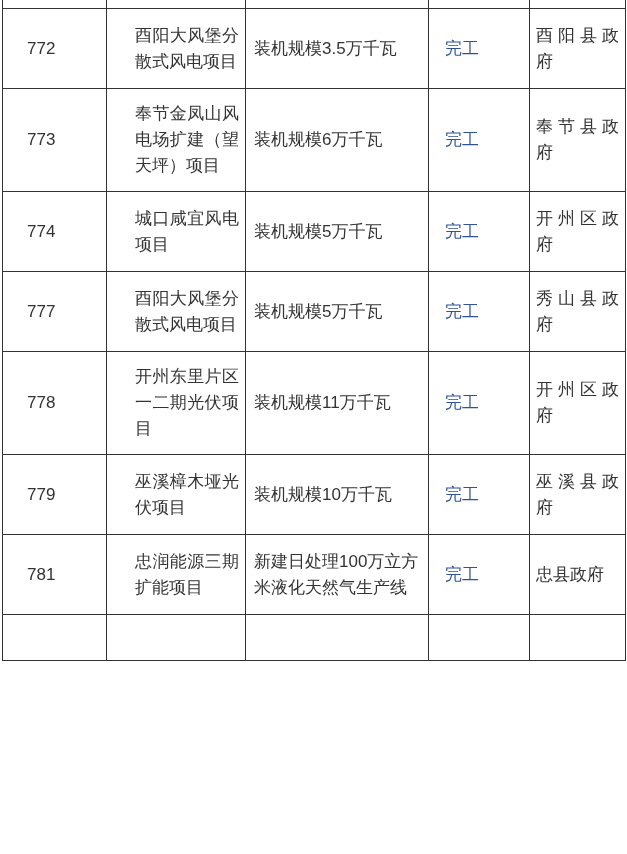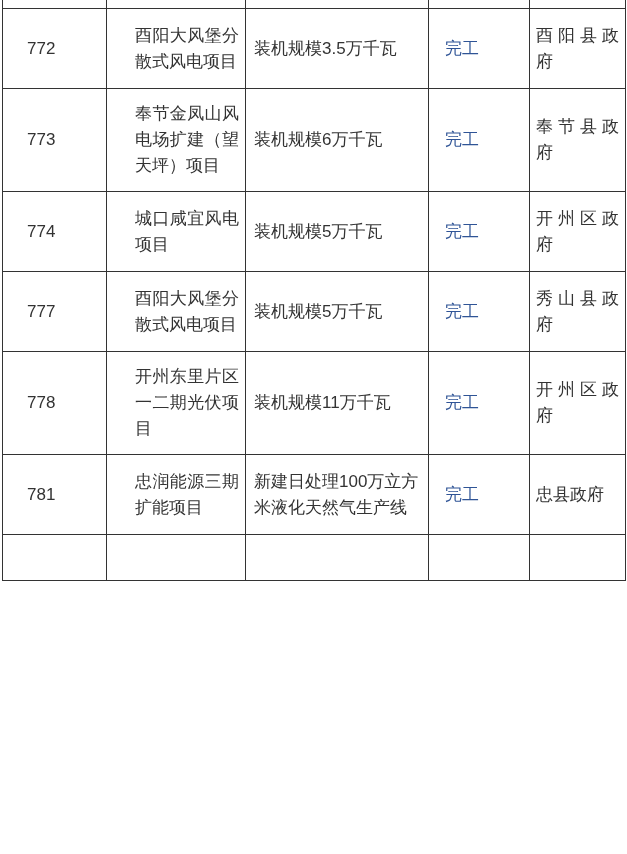--- a/index.html
+++ b/index.html
@@ -93,20 +93,27 @@
     <td class="c-gov">秀山县政府</td>
   </tr>
         <tr class="data-row">
     <td class="c-id">778</td>
     <td class="c-project">开州东里片区一二期光伏项目</td>
     <td class="c-scale">装机规模11万千瓦</td>
     <td class="c-status">完工</td>
     <td class="c-gov">开州区政府</td>
   </tr>
         <tr class="data-row">
+    <td class="c-id">779</td>
+    <td class="c-project">巫溪樟木垭光伏项目</td>
+    <td class="c-scale">装机规模10万千瓦</td>
+    <td class="c-status">完工</td>
+    <td class="c-gov">巫溪县政府</td>
+  </tr>
+        <tr class="data-row">
     <td class="c-id">781</td>
     <td class="c-project">忠润能源三期扩能项目</td>
     <td class="c-scale">新建日处理100万立方米液化天然气生产线</td>
     <td class="c-status">完工</td>
     <td class="c-gov">忠县政府</td>
   </tr>
         <tr class="sliver-bottom">
         <td class="c-id"></td>
         <td class="c-project"></td>
         <td class="c-scale"></td>

